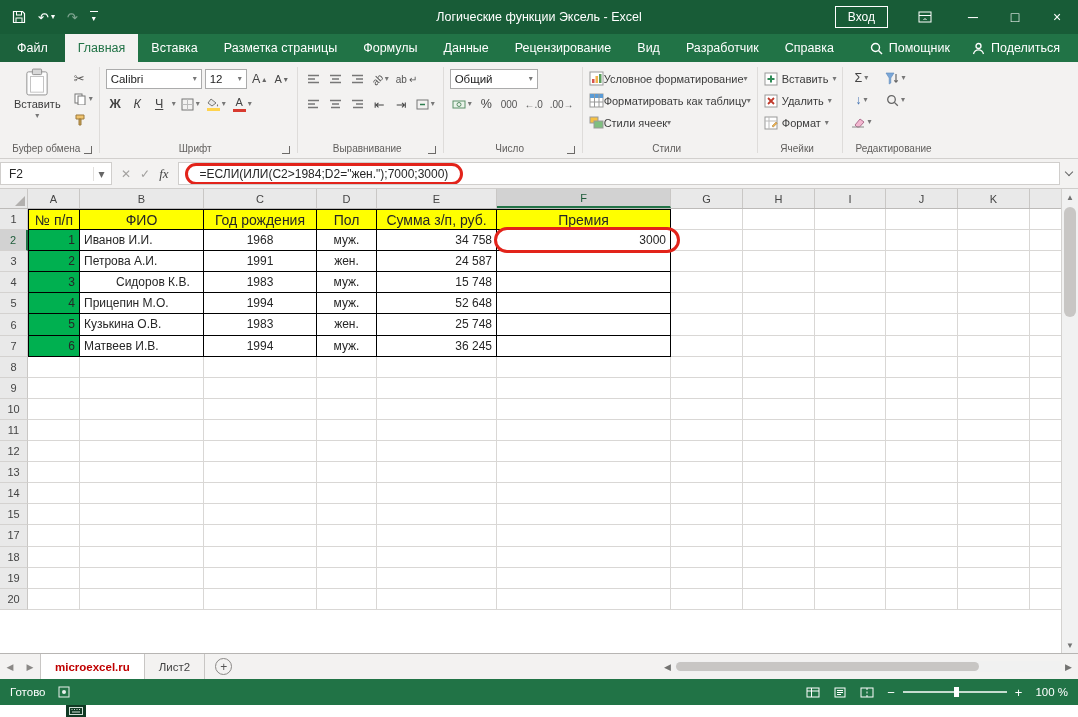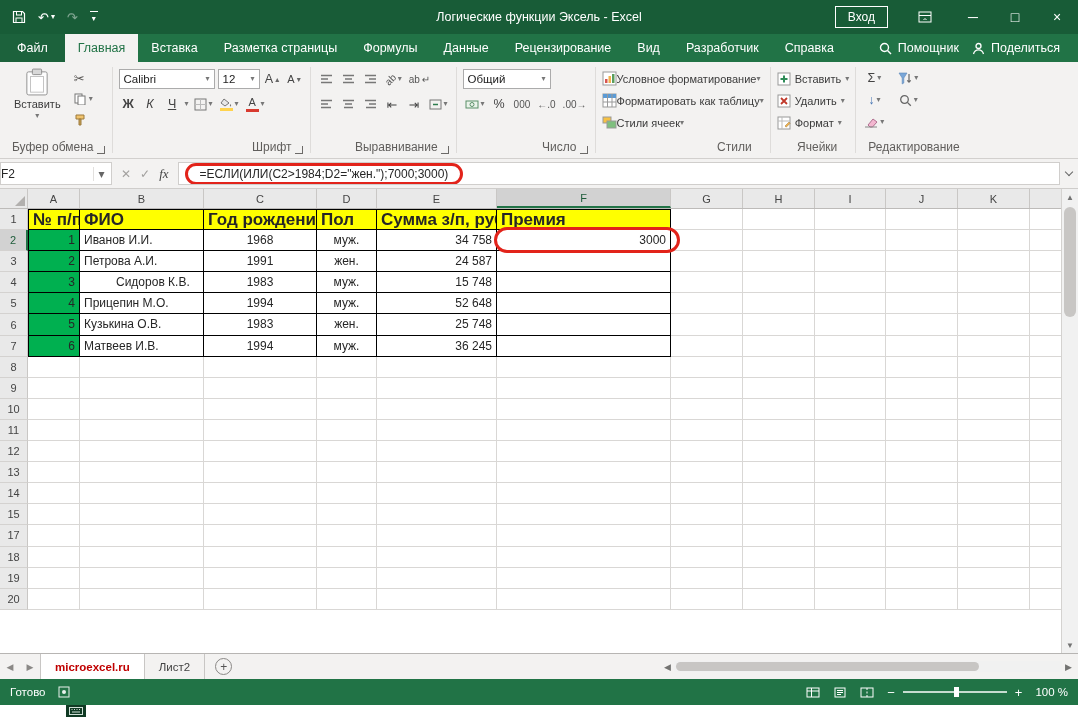--- a/index.html
+++ b/index.html
@@ -24,48 +24,48 @@
   .dd{font-size:8px;color:inherit;line-height:1;}
   .ddg{font-size:8px;color:#777;line-height:1;}
   .qcustom{display:flex;flex-direction:column;align-items:center;line-height:1;}
   .qcustom .bar{width:8px;height:1.5px;background:#fff;margin-bottom:1px;}
 
   
   .tabbar{height:28px;background:var(--green);display:flex;align-items:stretch;color:#fff;font-size:12.5px;flex:none;}
   .ftab{padding:0 17px;display:flex;align-items:center;background:rgba(0,0,0,.14);}
   .tab{padding:0 13px;display:flex;align-items:center;white-space:nowrap;}
   .tab.active{background:#f3f2f1;color:#217346;}
-  .tabright{margin-left:auto;display:flex;align-items:center;gap:13px;padding-right:18px;white-space:nowrap;}
+  .tabright{margin-left:auto;display:flex;align-items:center;gap:22px;padding-right:18px;white-space:nowrap;}
   .tr-item{display:flex;align-items:center;gap:6px;}
 
   
   .ribbon{height:97px;background:#f3f2f1;border-bottom:1px solid #d2d0ce;display:flex;align-items:stretch;padding:0 2px;flex:none;overflow:hidden;}
   .vr{width:1px;background:#dedcda;margin:5px 2px;flex:none;}
   .rgroup{display:flex;flex-direction:column;padding:3px 4px 0;position:relative;}
   .rbody{flex:1;display:flex;gap:5px;align-items:flex-start;}
-  .rlabel{font-size:12px;color:#605e5c;text-align:right;padding:3px 12px 4px 6px;position:relative;white-space:nowrap;}
+  .rlabel{font-size:10px;color:#605e5c;text-align:center;padding:3px 12px 4px 6px;position:relative;white-space:nowrap;}
   .dlg{position:absolute;right:1px;bottom:4px;width:8px;height:8px;border-right:1.5px solid #6c6a68;border-bottom:1.5px solid #6c6a68;}
   .bigbtn{display:flex;flex-direction:column;align-items:center;font-size:11px;color:#3b3b3b;padding:3px 8px 0;gap:2px;}
   .minicol{display:flex;flex-direction:column;gap:3px;padding-top:4px;}
   .mini{height:18px;display:flex;align-items:center;gap:3px;font-size:13px;color:#5a5856;}
   .fontcol{display:flex;flex-direction:column;gap:3px;padding-top:3px;}
   .frow{display:flex;gap:3px;align-items:center;height:22px;}
   .combo{height:20px;background:#fff;border:1px solid #ababab;display:flex;align-items:center;justify-content:space-between;padding:0 4px;font-size:11.5px;color:#222;gap:6px;}
   .sbtn{min-width:19px;height:20px;display:flex;align-items:center;justify-content:center;font-size:12.5px;color:#444;gap:2px;padding:0 2px;}
   .bld{font-weight:bold;} .itl{font-style:italic;} .unl{text-decoration:underline;}
   .colorbar{display:flex;flex-direction:column;align-items:center;line-height:1;}
   .colorbar .cb{width:13px;height:3px;margin-top:1px;}
   .stylebtn{display:flex;align-items:center;font-size:11px;color:#3b3b3b;height:21px;white-space:nowrap;}
   .cellbtn{display:flex;align-items:center;gap:4px;font-size:11px;color:#3b3b3b;height:21px;white-space:nowrap;}
   .editgrid{display:grid;grid-template-columns:auto auto;gap:2px 10px;padding-top:3px;}
   .tinytxt{font-size:10px;color:#555;}
 
   
   .formulabar{height:30px;background:#f3f2f1;border-bottom:1px solid #cfcdcb;display:flex;align-items:stretch;padding:3px 0 3px 0;flex:none;}
-  .namebox{width:112px;background:#fff;border:1px solid #d0cecc;display:flex;align-items:center;justify-content:space-between;font-size:12px;padding:0 2px 0 0;}
+  .namebox{width:112px;background:#fff;border:1px solid #d0cecc;display:flex;align-items:center;justify-content:space-between;font-size:12px;padding:0 2px 0 8px;}
   .nbdd{width:16px;text-align:center;color:#666;border-left:1px solid #e2e0de;}
   .fbtns{display:flex;align-items:center;gap:9px;padding:0 9px;color:#a3a19f;font-size:12px;}
   .fx{font-family:"Liberation Serif",serif;font-style:italic;color:#444;font-size:13px;}
   .fbox{flex:1;background:#fff;border:1px solid #d0cecc;display:flex;align-items:center;padding:0 4px;font-size:12px;overflow:hidden;}
   .annot{border:3px solid var(--annotation);border-radius:16px;padding:1px 12px;white-space:nowrap;margin-left:2px;}
   .fexpand{width:18px;display:flex;align-items:center;justify-content:center;}
   .chev{width:6px;height:6px;border-right:1.5px solid #666;border-bottom:1.5px solid #666;transform:rotate(45deg);margin-top:-3px;}
 
   
   .gridarea{flex:1;position:relative;background:#fff;overflow:hidden;}
@@ -77,21 +77,21 @@
   .colh.sel{background:#d2d2d2;border-bottom:2px solid var(--green);color:#1e5c3a;}
   .rows{position:absolute;top:20px;left:0;right:17px;bottom:0;overflow:hidden;}
   .grow{display:flex;height:21.1px;overflow:visible;}
   .rowh{width:28px;flex:none;background:#e9e9e9;border-right:1px solid #c9c7c5;border-bottom:1px solid #d4d2d0;display:flex;align-items:center;justify-content:center;font-size:11px;color:#444;}
   .rowh.sel{background:#d2d2d2;border-right:2px solid var(--green);color:#1e5c3a;}
   .cell{flex:none;border-right:1px solid #d9d7d5;border-bottom:1px solid #d9d7d5;font-size:12px;line-height:20px;padding:0 4px;white-space:nowrap;overflow:hidden;position:relative;}
   .cell.fill{flex:1;border-right:none;}
   .tc{border-right:1px solid #000;border-bottom:1px solid #000;}
   .tt{border-top:1px solid #000;}
   .tl{border-left:1px solid #000;}
-  .hdrcell{background:var(--header-yellow);font-weight:bold;font-size:17px;}
+  .hdrcell{background:var(--header-yellow);font-weight:normal;text-align:center;font-size:14px;}
   .greencell{background:var(--index-green);}
   .al{text-align:left;} .ac{text-align:center;} .ar{text-align:right;}
   .annot-cell{overflow:visible;z-index:3;}
   .annot-cell::after{content:"";position:absolute;left:-3px;top:-3px;right:-10px;bottom:-3px;border:3px solid var(--annotation);border-radius:15px;pointer-events:none;}
   .vscroll{position:absolute;top:0;right:0;bottom:0;width:17px;background:#f1f1f1;border-left:1px solid #d4d2d0;display:flex;flex-direction:column;align-items:center;}
   .varrow{height:16px;display:flex;align-items:center;justify-content:center;font-size:8px;color:#737373;width:100%;}
   .vtrack{flex:1;width:100%;position:relative;}
   .vthumb{position:absolute;top:2px;left:2px;right:2px;height:110px;background:#c8c6c4;border-radius:6px;}
 
   

